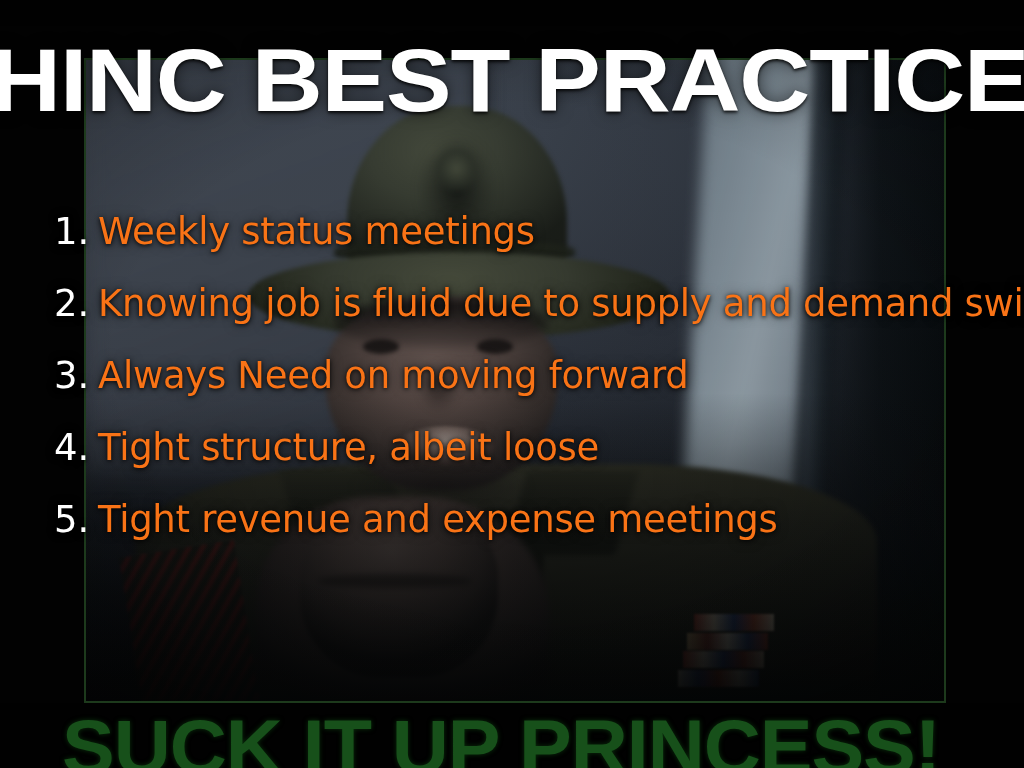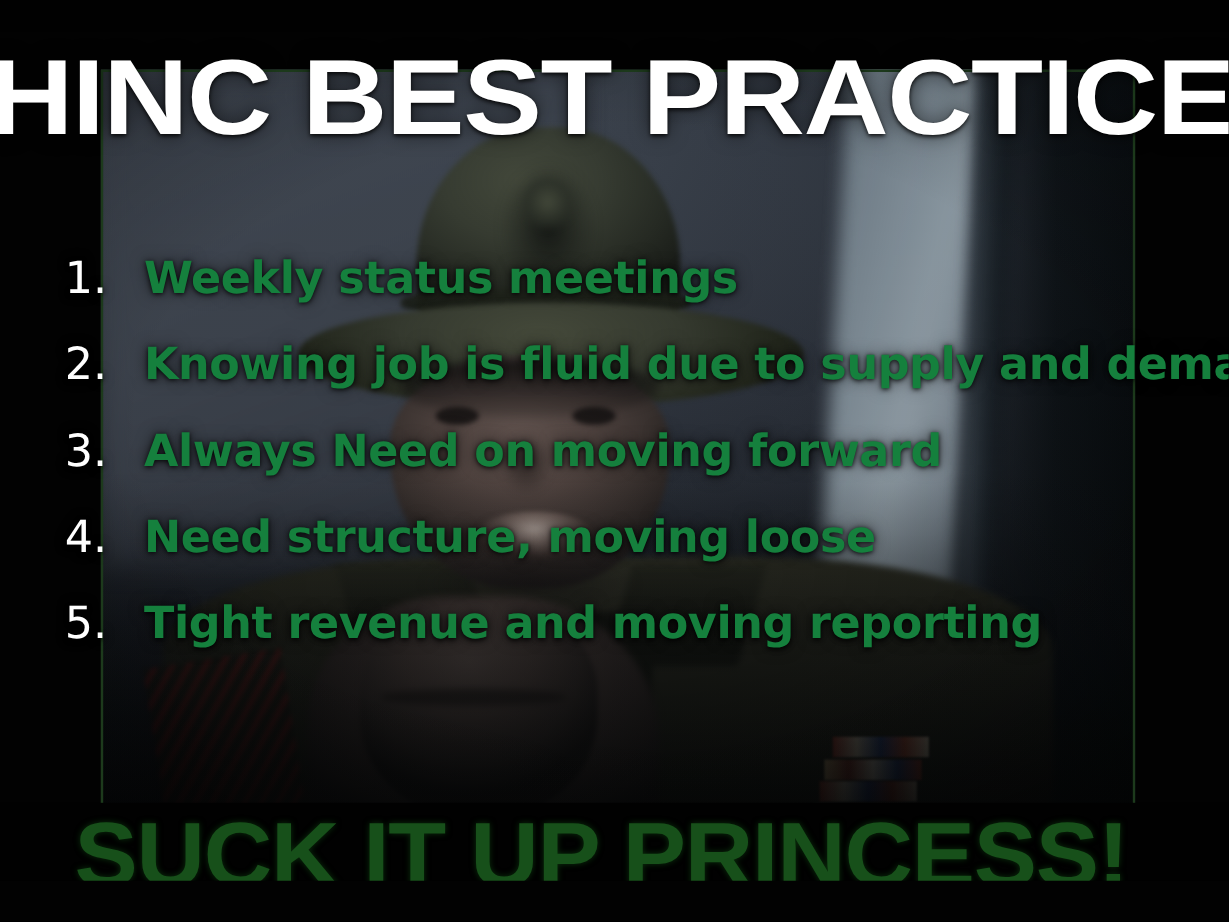--- a/index.html
+++ b/index.html
@@ -346,21 +346,21 @@
     height: 645px;
     border: 2px solid #1d3a1c;
     box-sizing: border-box;
     pointer-events: none;
   }
 
   
   .bottom-banner {
     position: absolute;
     left: 0;
-    top: 669px;
+    top: 703px;
     width: 1024px;
     height: 65px;
     background: #010101;
     overflow: hidden;
   }
   .bottom-banner .caption {
     position: absolute;
     left: 62px;
     top: 6px;
     font-family: "Liberation Sans", sans-serif;
@@ -441,27 +441,27 @@
     text-align: left;
     font-family: "DejaVu Sans", sans-serif;
     font-weight: 400;
     font-size: 37px;
     line-height: 40px;
     color: #ffffff;
     text-shadow: 0 1px 4px rgba(0,0,0,.9), 0 0 10px rgba(0,0,0,.55);
   }
   .li-text {
     position: absolute;
-    left: 120px;
+    left: 98px;
     right: 16px;
     font-family: "DejaVu Sans", sans-serif;
-    font-weight: 700;
+    font-weight: 400;
     font-size: 37px;
     line-height: 42px;
-    color: #15803d;
+    color: #f97316;
     letter-spacing: -.3px;
     text-shadow: 0 1px 4px rgba(0,0,0,.9), 0 0 12px rgba(0,0,0,.6);
     white-space: nowrap;
   }
 </style>
 </head>
 <body>
 
 <div id="slide">
 
@@ -530,26 +530,26 @@
       <span class="li-text">Knowing job is fluid due to supply and demand swings</span>
     </div>
 
     <div class="list-item">
       <span class="li-num">3.</span>
       <span class="li-text">Always Need on moving forward</span>
     </div>
 
     <div class="list-item">
       <span class="li-num">4.</span>
-      <span class="li-text">Need structure, moving loose</span>
+      <span class="li-text">Tight structure, albeit loose</span>
     </div>
 
     <div class="list-item">
       <span class="li-num">5.</span>
-      <span class="li-text">Tight revenue and moving reporting</span>
+      <span class="li-text">Tight revenue and expense meetings</span>
     </div>
 
   </div>
 
   <div class="bottom-banner">
     <div class="caption">SUCK IT UP PRINCESS!</div>
   </div>
 
 </div>
 

